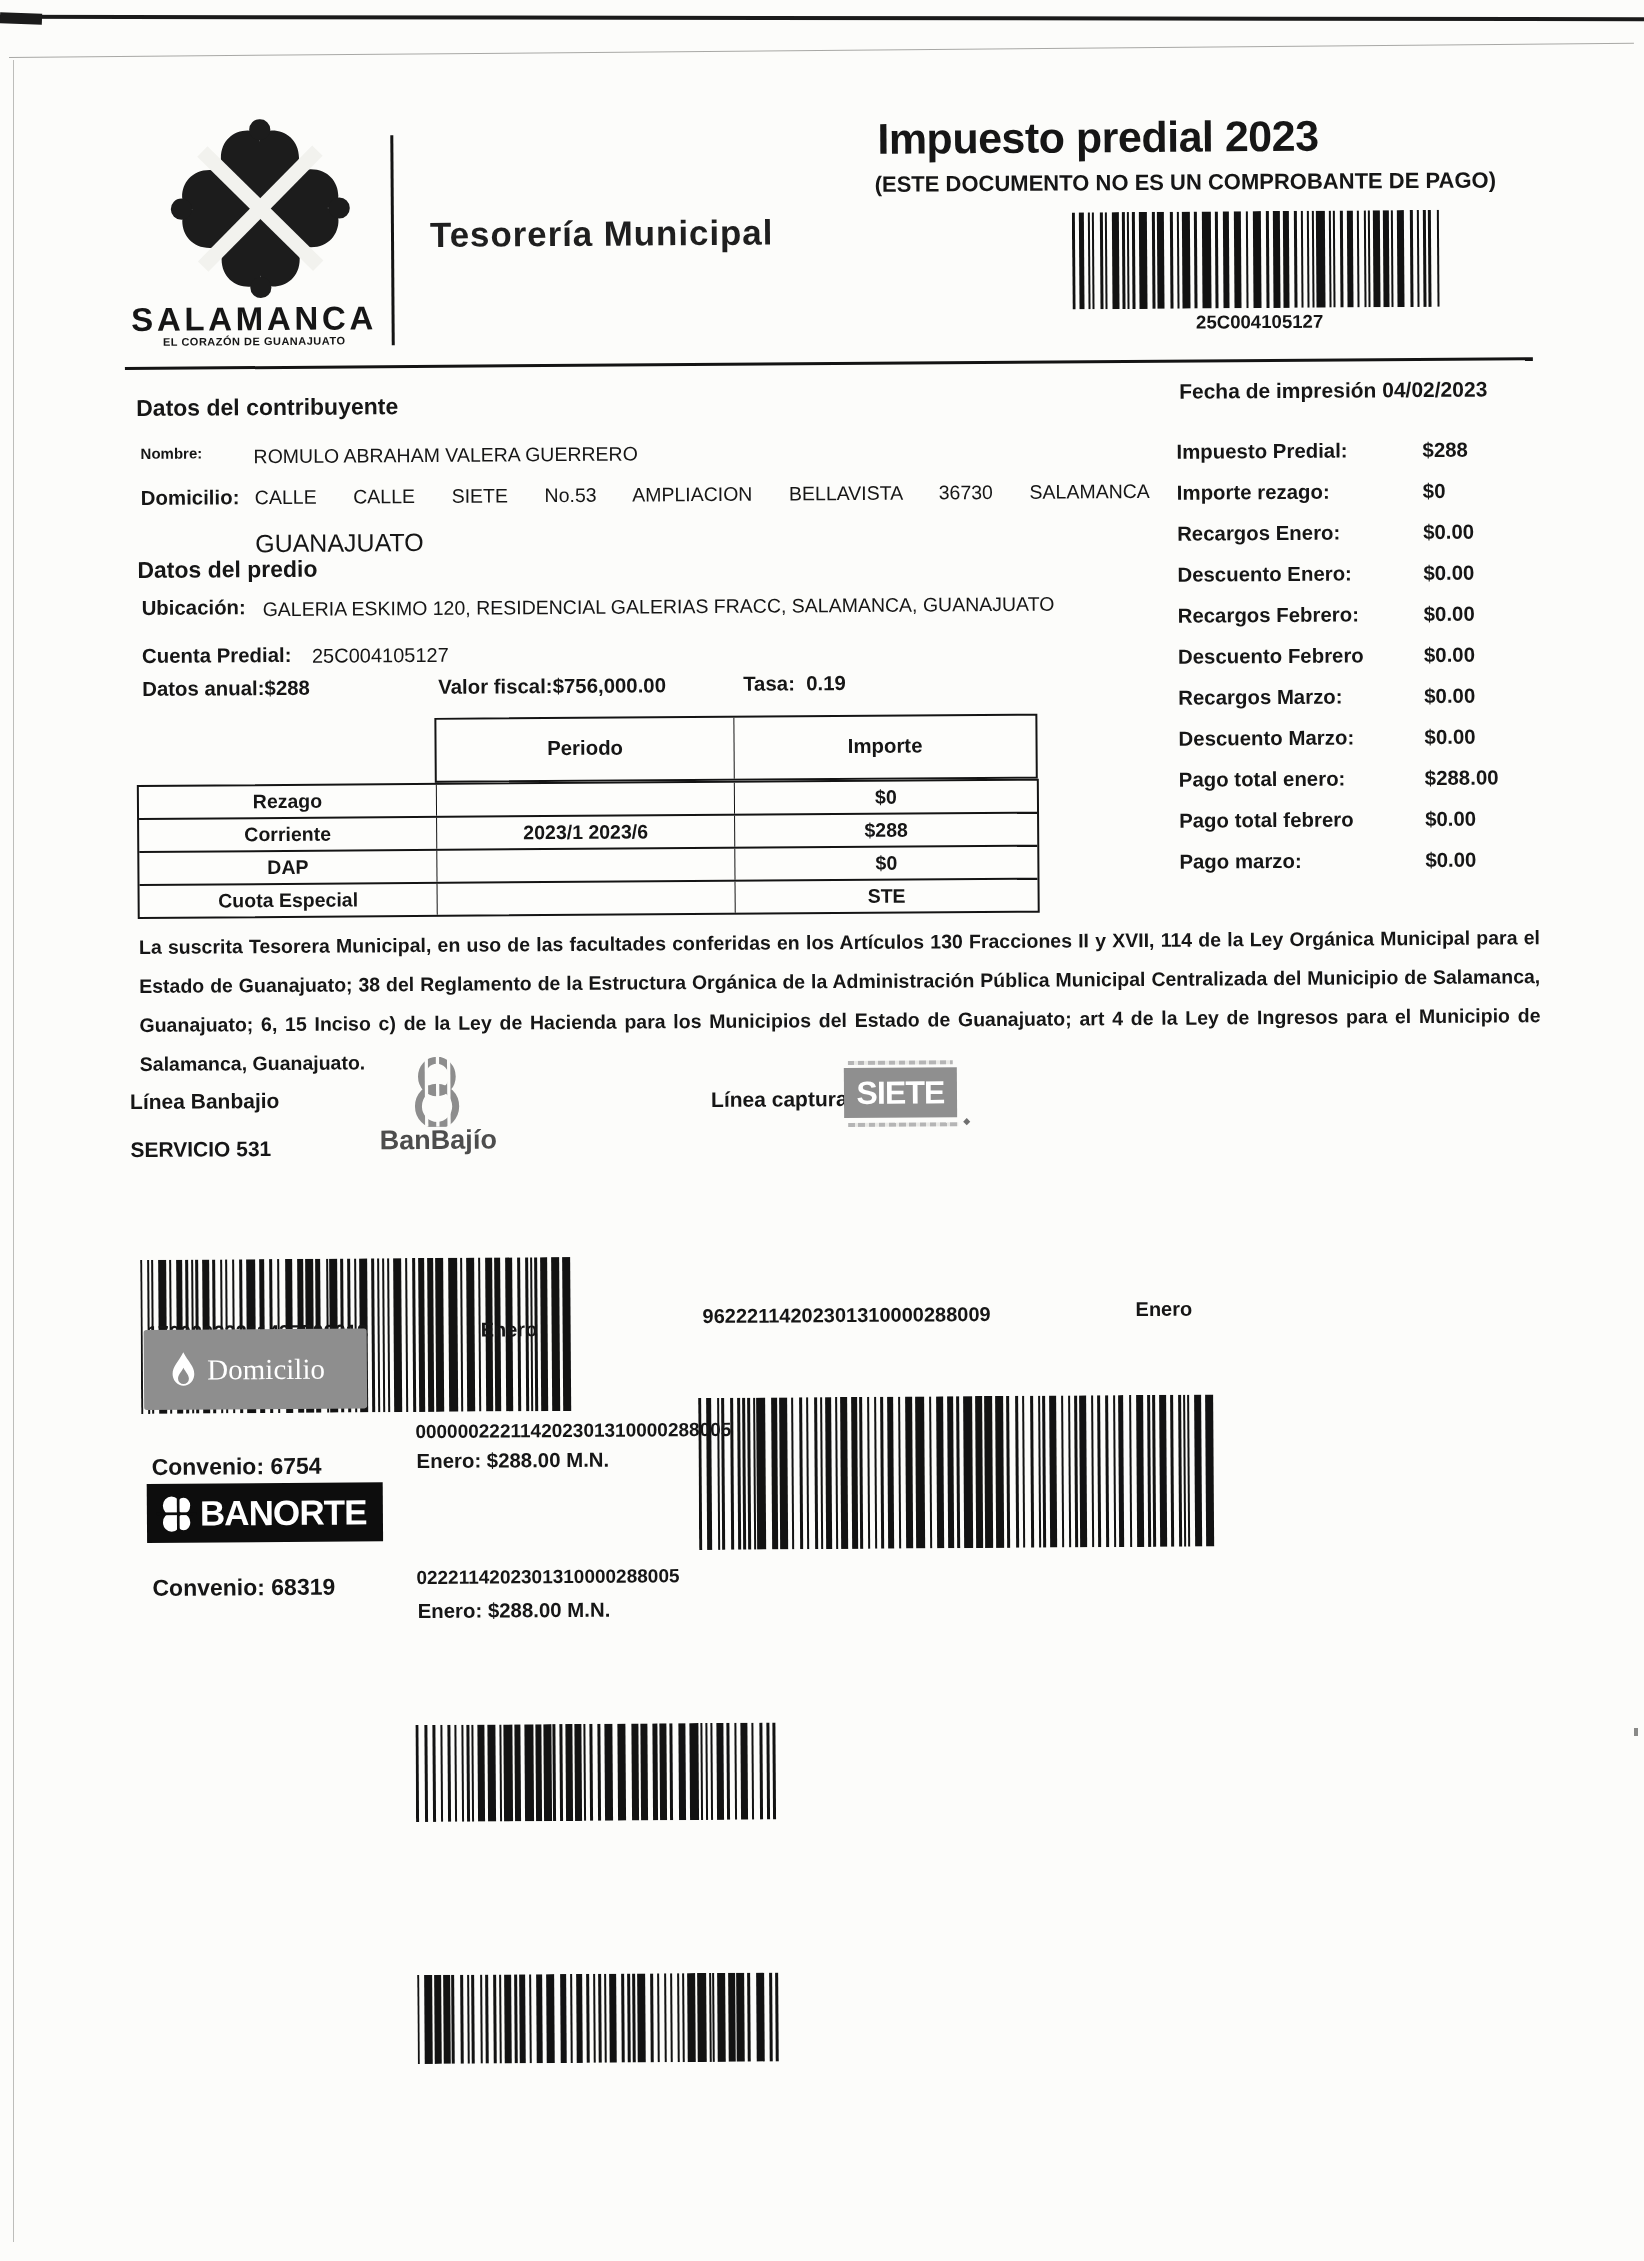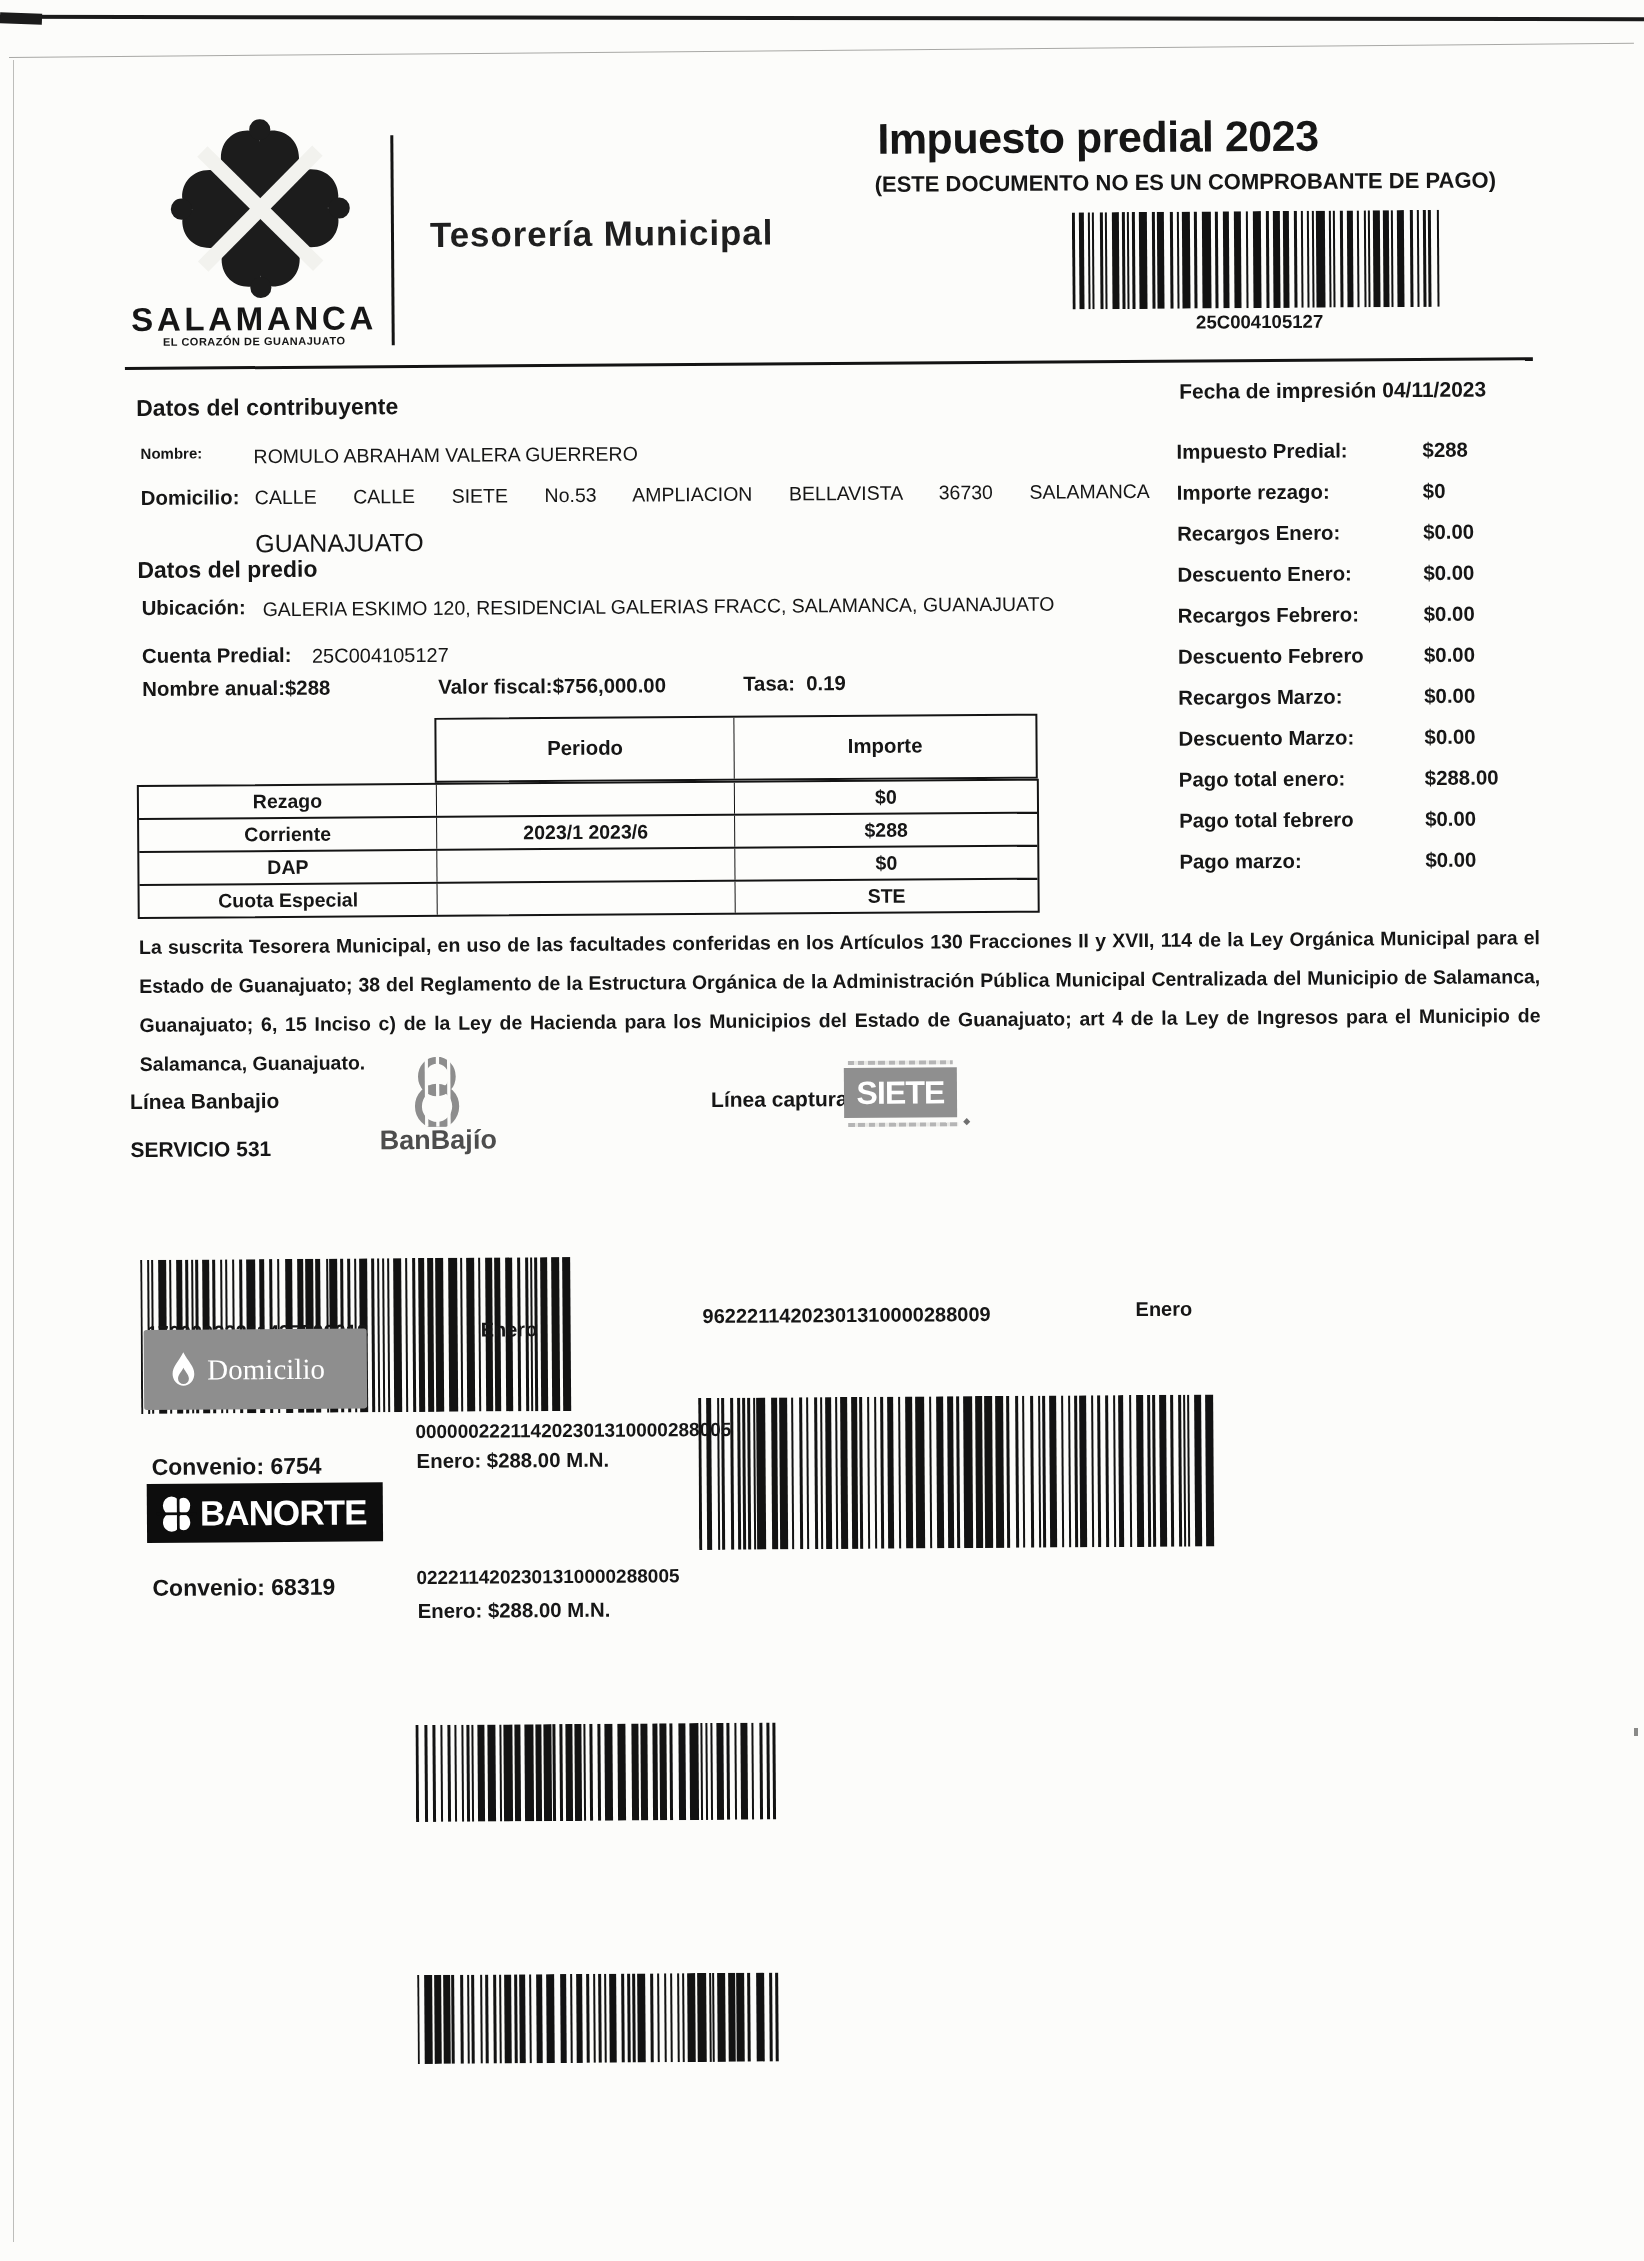--- a/index.html
+++ b/index.html
@@ -143,21 +143,21 @@
 
     <div class="abs b" style="left:136px;top:557px;font-size:23px;">Datos del predio</div>
 
     <div class="abs b" style="left:140px;top:597px;font-size:20.4px;">Ubicación:</div>
     <div class="abs" style="left:261px;top:599px;font-size:19.5px;">GALERIA ESKIMO 120, RESIDENCIAL GALERIAS FRACC, SALAMANCA, GUANAJUATO</div>
 
     <div class="abs b" style="left:140px;top:645px;font-size:20.4px;">Cuenta Predial:</div>
     <div class="abs" style="left:310px;top:646px;font-size:20px;">25C004105127</div>
 
     <div class="abs b" style="left:140px;top:678px;font-size:20.4px;">
-      <span>Nombre anual:</span><span>$288</span>
+      <span>Datos anual:</span><span>$288</span>
     </div>
     <div class="abs b" style="left:436px;top:678px;font-size:20.4px;">
       <span>Valor fiscal:</span><span>$756,000.00</span>
     </div>
     <div class="abs b" style="left:741px;top:677px;font-size:20.4px;">Tasa:</div>
     <div class="abs b" style="left:804px;top:677px;font-size:20.4px;">0.19</div>
 
     <div class="abs thead" style="left:432px;top:720px;width:603px;height:65px;">
       <div class="thc thc1">Periodo</div>
       <div class="thc thc2">Importe</div>
@@ -181,21 +181,21 @@
         </div>
         <div class="trow">
           <div class="tc tc1">Cuota Especial</div>
           <div class="tc tc2"></div>
           <div class="tc tc3">STE</div>
         </div>
       </div>
 
     <div class="abs b" style="left:1179px;top:387px;font-size:21px;">
       <span>Fecha de impresión</span>
-      <span>04/11/2023</span>
+      <span>04/02/2023</span>
     </div>
 
     <div class="abs" style="left:1176px;top:448px;width:371px;">
 
     <div class="srow">
           <span class="sl">Impuesto Predial:</span>
           <span class="sv">$288</span>
         </div>
         <div class="srow">
           <span class="sl">Importe rezago:</span>

